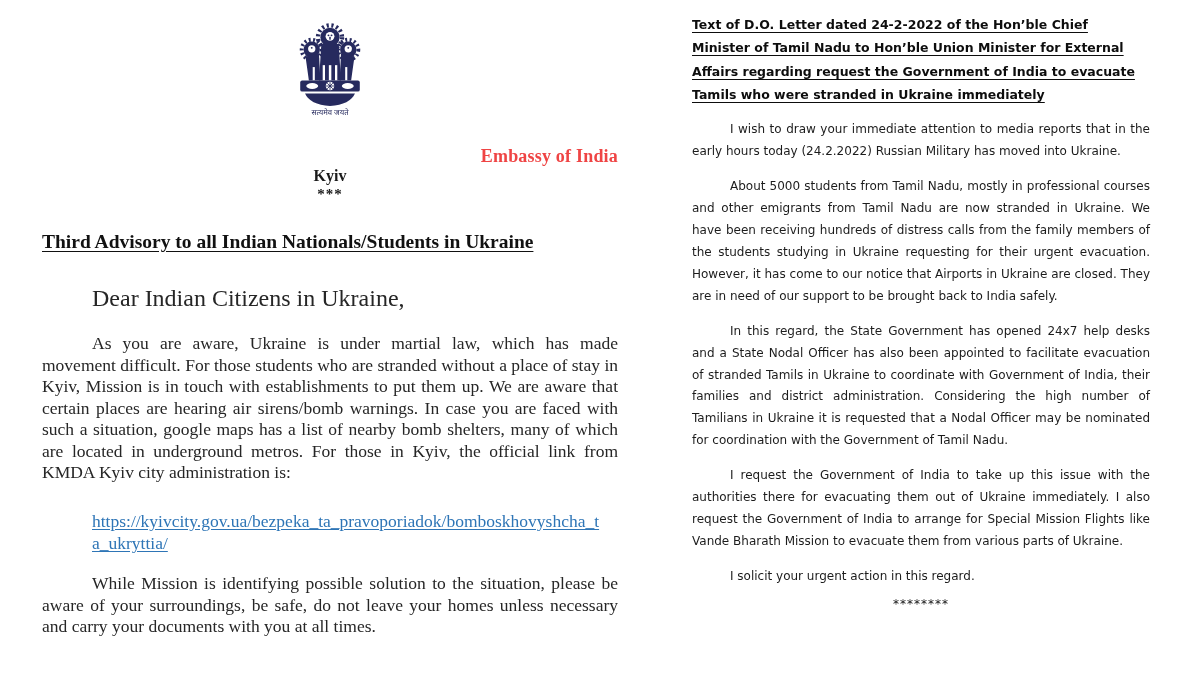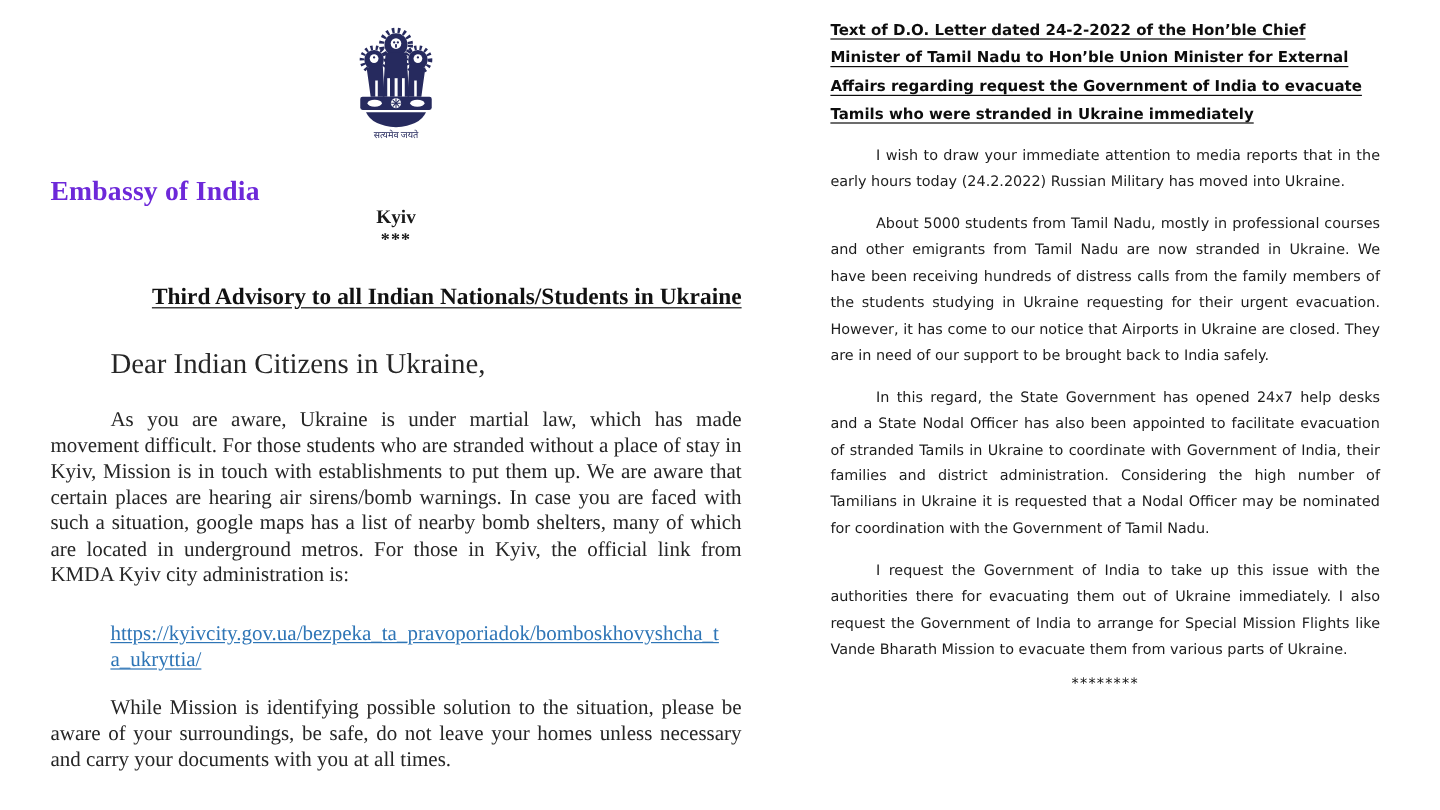--- a/index.html
+++ b/index.html
@@ -8,27 +8,27 @@
 
   
   .left-doc {
     position: absolute; left: 42px; top: 20px; width: 576px;
     font-family: "Liberation Serif", "DejaVu Serif", serif;
     color: #262626;
   }
   .emblem-wrap { text-align: center; }
   .emblem-wrap svg { display: inline-block; }
   .org-name {
-    margin-top: 24px; text-align: left;
-    font-weight: bold; font-size: 23px; color: #6d28d9; letter-spacing: 0.2px;
+    margin-top: 24px; text-align: right;
+    font-weight: bold; font-size: 18px; color: #ef4444; letter-spacing: 0.2px;
   }
   .org-city { text-align: center; font-weight: bold; font-size: 16px; color: #1a1a1a; }
   .org-stars { text-align: center; font-weight: bold; font-size: 15px; color: #1a1a1a; letter-spacing: 1px; margin-top: 1px; }
   .advisory-heading {
-    margin-top: 28px; text-align: right;
+    margin-top: 28px; text-align: left;
     font-weight: bold; font-size: 19.5px; color: #111;
     text-decoration: underline; text-underline-offset: 3px;
   }
   .salutation { margin-top: 32px; font-size: 24px; text-indent: 50px; }
   .l-para {
     margin-top: 21px; font-size: 17.5px; line-height: 1.23;
     text-align: justify; text-indent: 50px;
   }
   .link-block {
     margin: 26px 0 0 50px; width: 512px;
@@ -129,16 +129,17 @@
 </div>
 
 <div class="right-doc">
 
   <div class="r-title">Text of D.O. Letter dated 24-2-2022 of the Hon’ble Chief Minister of Tamil Nadu to Hon’ble Union Minister for External Affairs regarding request the Government of India to evacuate Tamils who were stranded in Ukraine immediately</div>
 
   <div class="r-para">I wish to draw your immediate attention to media reports that in the early hours today (24.2.2022) Russian Military has moved into Ukraine.</div>
   <div class="r-para">About 5000 students from Tamil Nadu, mostly in professional courses and other emigrants from Tamil Nadu are now stranded in Ukraine.  We have been receiving hundreds of distress calls from the family members of the students studying in Ukraine requesting for their urgent evacuation.  However, it has come to our notice that Airports in Ukraine are closed.  They are in need of our support to be brought back to India safely.</div>
   <div class="r-para">In this regard, the State Government has opened 24x7 help desks and a State Nodal Officer has also been appointed to facilitate evacuation of stranded Tamils in Ukraine to coordinate with Government of India, their families and district administration. Considering the high number of Tamilians in Ukraine it is requested that a Nodal Officer may be nominated for coordination with the Government of Tamil Nadu.</div>
   <div class="r-para">I request the Government of India to take up this issue with the authorities there for evacuating them out of Ukraine immediately.  I also request the Government of India to arrange for Special Mission Flights like Vande Bharath Mission to evacuate them from various parts of Ukraine.</div>
+  <div class="r-para">I solicit your urgent action in this regard.</div>
 
   <div class="r-sep">********</div>
 
 </div>
 
 </body></html>

